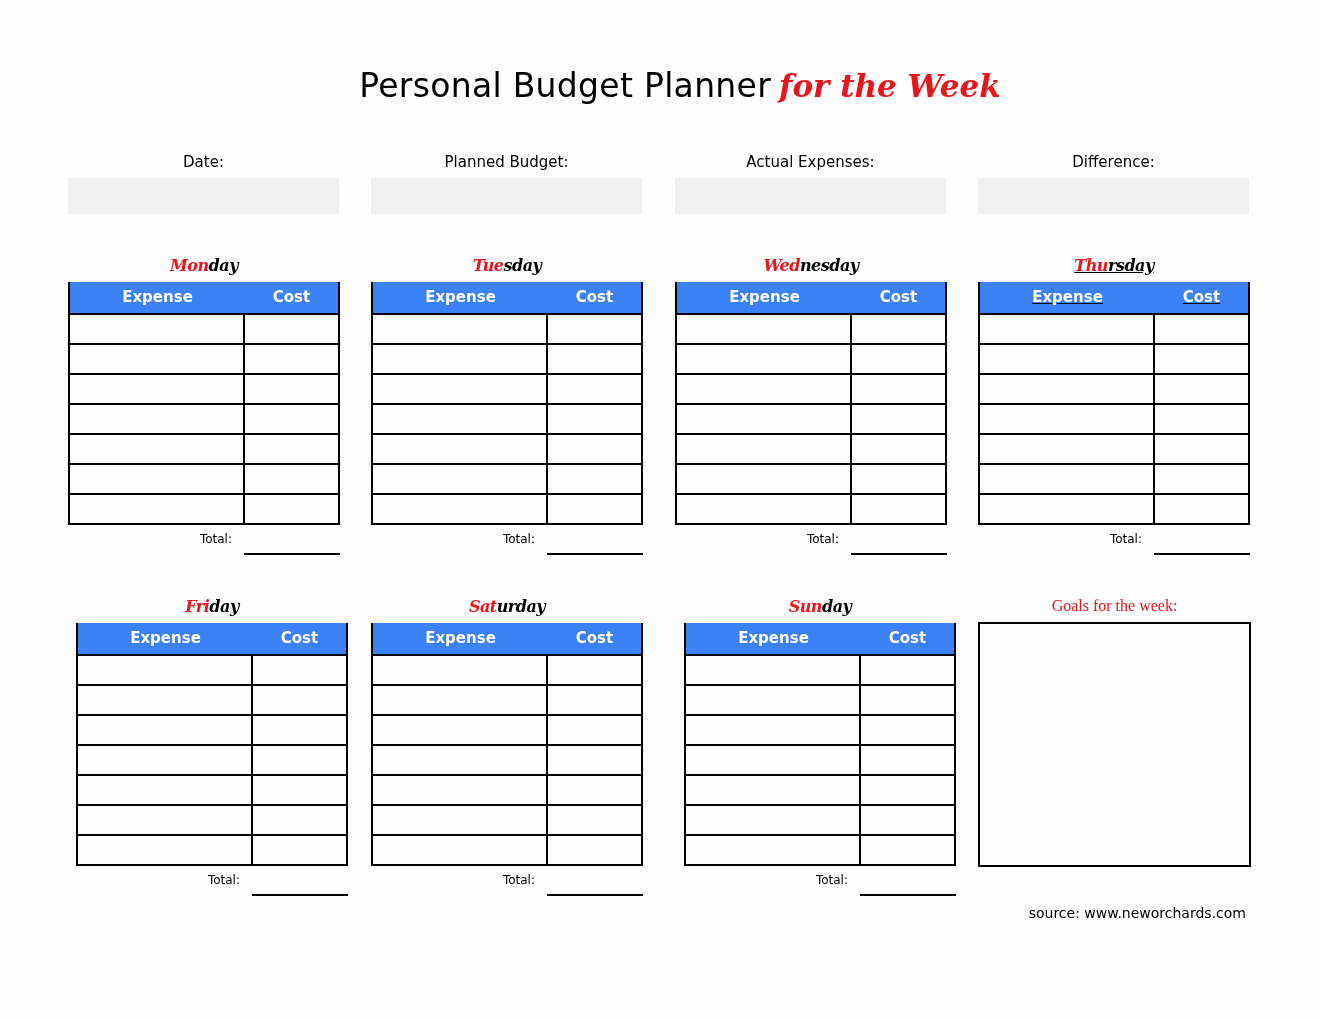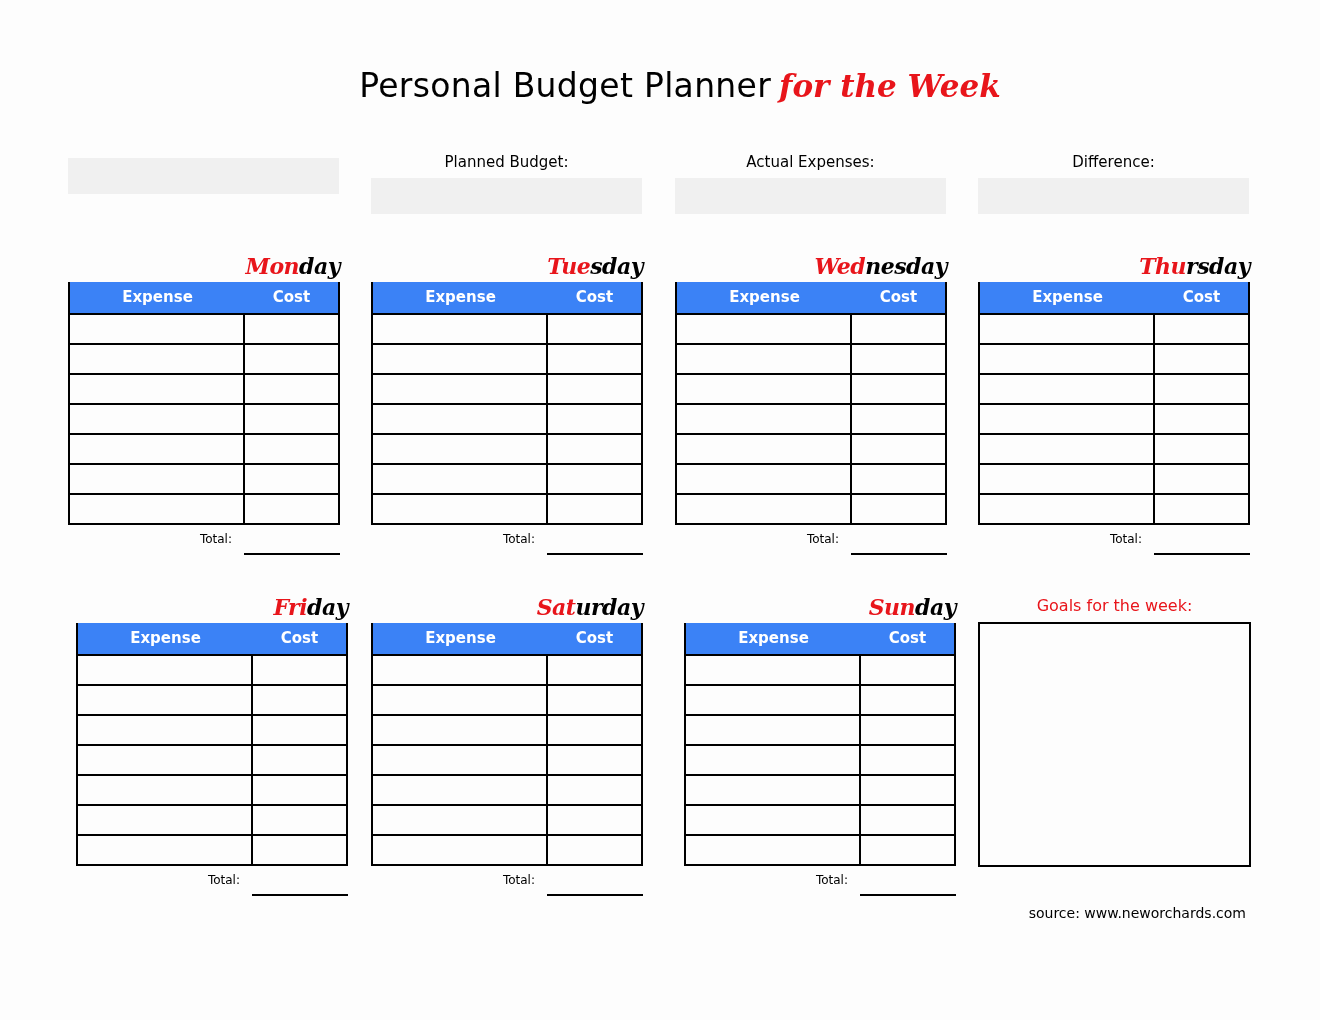--- a/index.html
+++ b/index.html
@@ -5,45 +5,46 @@
   html, body { margin:0; padding:0; }
   body { width:1320px; height:1020px; background:#fdfdfd; position:relative; overflow:hidden;
          font-family:"DejaVu Sans", "Liberation Sans", sans-serif; color:#000; }
   .title { position:absolute; left:0; top:66px; width:1320px; text-align:center; white-space:nowrap;padding-left:20px; }
   .title .main { font-family:"DejaVu Sans", sans-serif; font-size:33px; letter-spacing:0.3px; vertical-align:baseline; }
   .title .script { font-family:"DejaVu Serif", serif; font-style:italic; font-weight:bold; font-size:31px; color:#e8151b; margin-left:8px; }
   .field { position:absolute; top:152px; width:271px; }
   .field .lbl { text-align:center; font-size:15px; height:20px; line-height:20px; }
   .field .box { margin-top:6px; height:36px; background:#f0f0f0; }
   .day { position:absolute; width:272px; }
-  .day .dname { height:32px; text-align:right; font-family:"DejaVu Serif", serif; font-style:italic; font-weight:bold; font-size:22px; line-height:32px; letter-spacing:-0.5px; }
+  .day .dname { height:32px; text-align:center; font-family:"DejaVu Serif", serif; font-style:italic; font-weight:bold; font-size:16px; line-height:32px; letter-spacing:-0.5px; }
   .day .dname .red { color:#e8151b; }
   .tbl { border:2px solid #000; border-top:none; box-sizing:border-box; width:272px; }
   .tbl .hdr { height:31px; background:#3b82f6; color:#fff; display:flex; font-weight:bold; font-size:15px; line-height:31px; }
   .tbl .hdr .c1 { width:175px; text-align:center; }
   .tbl .hdr .c2 { flex:1; text-align:center; }
   .tbl .row { height:30px; display:flex; border-top:2px solid #000; box-sizing:border-box; }
   .tbl .row .c1 { width:173px; border-right:2px solid #000; box-sizing:content-box; }
   .tbl .row .c2 { flex:1; }
   .total { position:relative; height:32px; }
   .total .tl { position:absolute; right:108px; top:7px; font-size:12px; }
   .total .tline { position:absolute; right:0; top:28px; width:96px; height:2px; background:#000; }
   .goals { position:absolute; left:978px; top:590px; width:273px; }
-  .goals .gl { text-align:center; font-size:16px; color:#e8151b; height:32px; line-height:32px; }
+  .goals .gl { text-align:center; font-size:16px; color:#e8151b; height:32px; line-height:32px;font-family:Liberation Serif, serif; }
   .goals .gbox { border:2px solid #000; height:245px; box-sizing:border-box; }
   .source { position:absolute; right:74px; top:905px; font-size:14px; }
 </style>
 </head>
 <body>
 
 <div class="title">
   <span class="main">Personal Budget Planner</span><span class="script">for the Week</span>
 </div>
 
 <div class="field" style="left:68px">
+  <div class="lbl">Date:</div>
   <div class="box"></div>
 </div>
 <div class="field" style="left:371px">
   <div class="lbl">Planned Budget:</div>
   <div class="box"></div>
 </div>
 <div class="field" style="left:675px">
   <div class="lbl">Actual Expenses:</div>
   <div class="box"></div>
 </div>
@@ -169,21 +170,21 @@
         <div class="row">
         <div class="c1"></div>
         <div class="c2"></div>
         </div>
       </div>
       <div class="total">
         <span class="tl">Total:</span>
         <div class="tline"></div>
       </div>
     </div>
-    <div class="day" style="left: 978px; top: 250px;">
+    <div class="day" style="left: 978px; top: 250px; text-decoration: underline;">
       <div class="dname"><span class="red">Thu</span><span>rsday</span></div>
       <div class="tbl">
         <div class="hdr">
           <div class="c1">Expense</div>
           <div class="c2">Cost</div>
         </div>
         <div class="row">
         <div class="c1"></div>
         <div class="c2"></div>
         </div>

